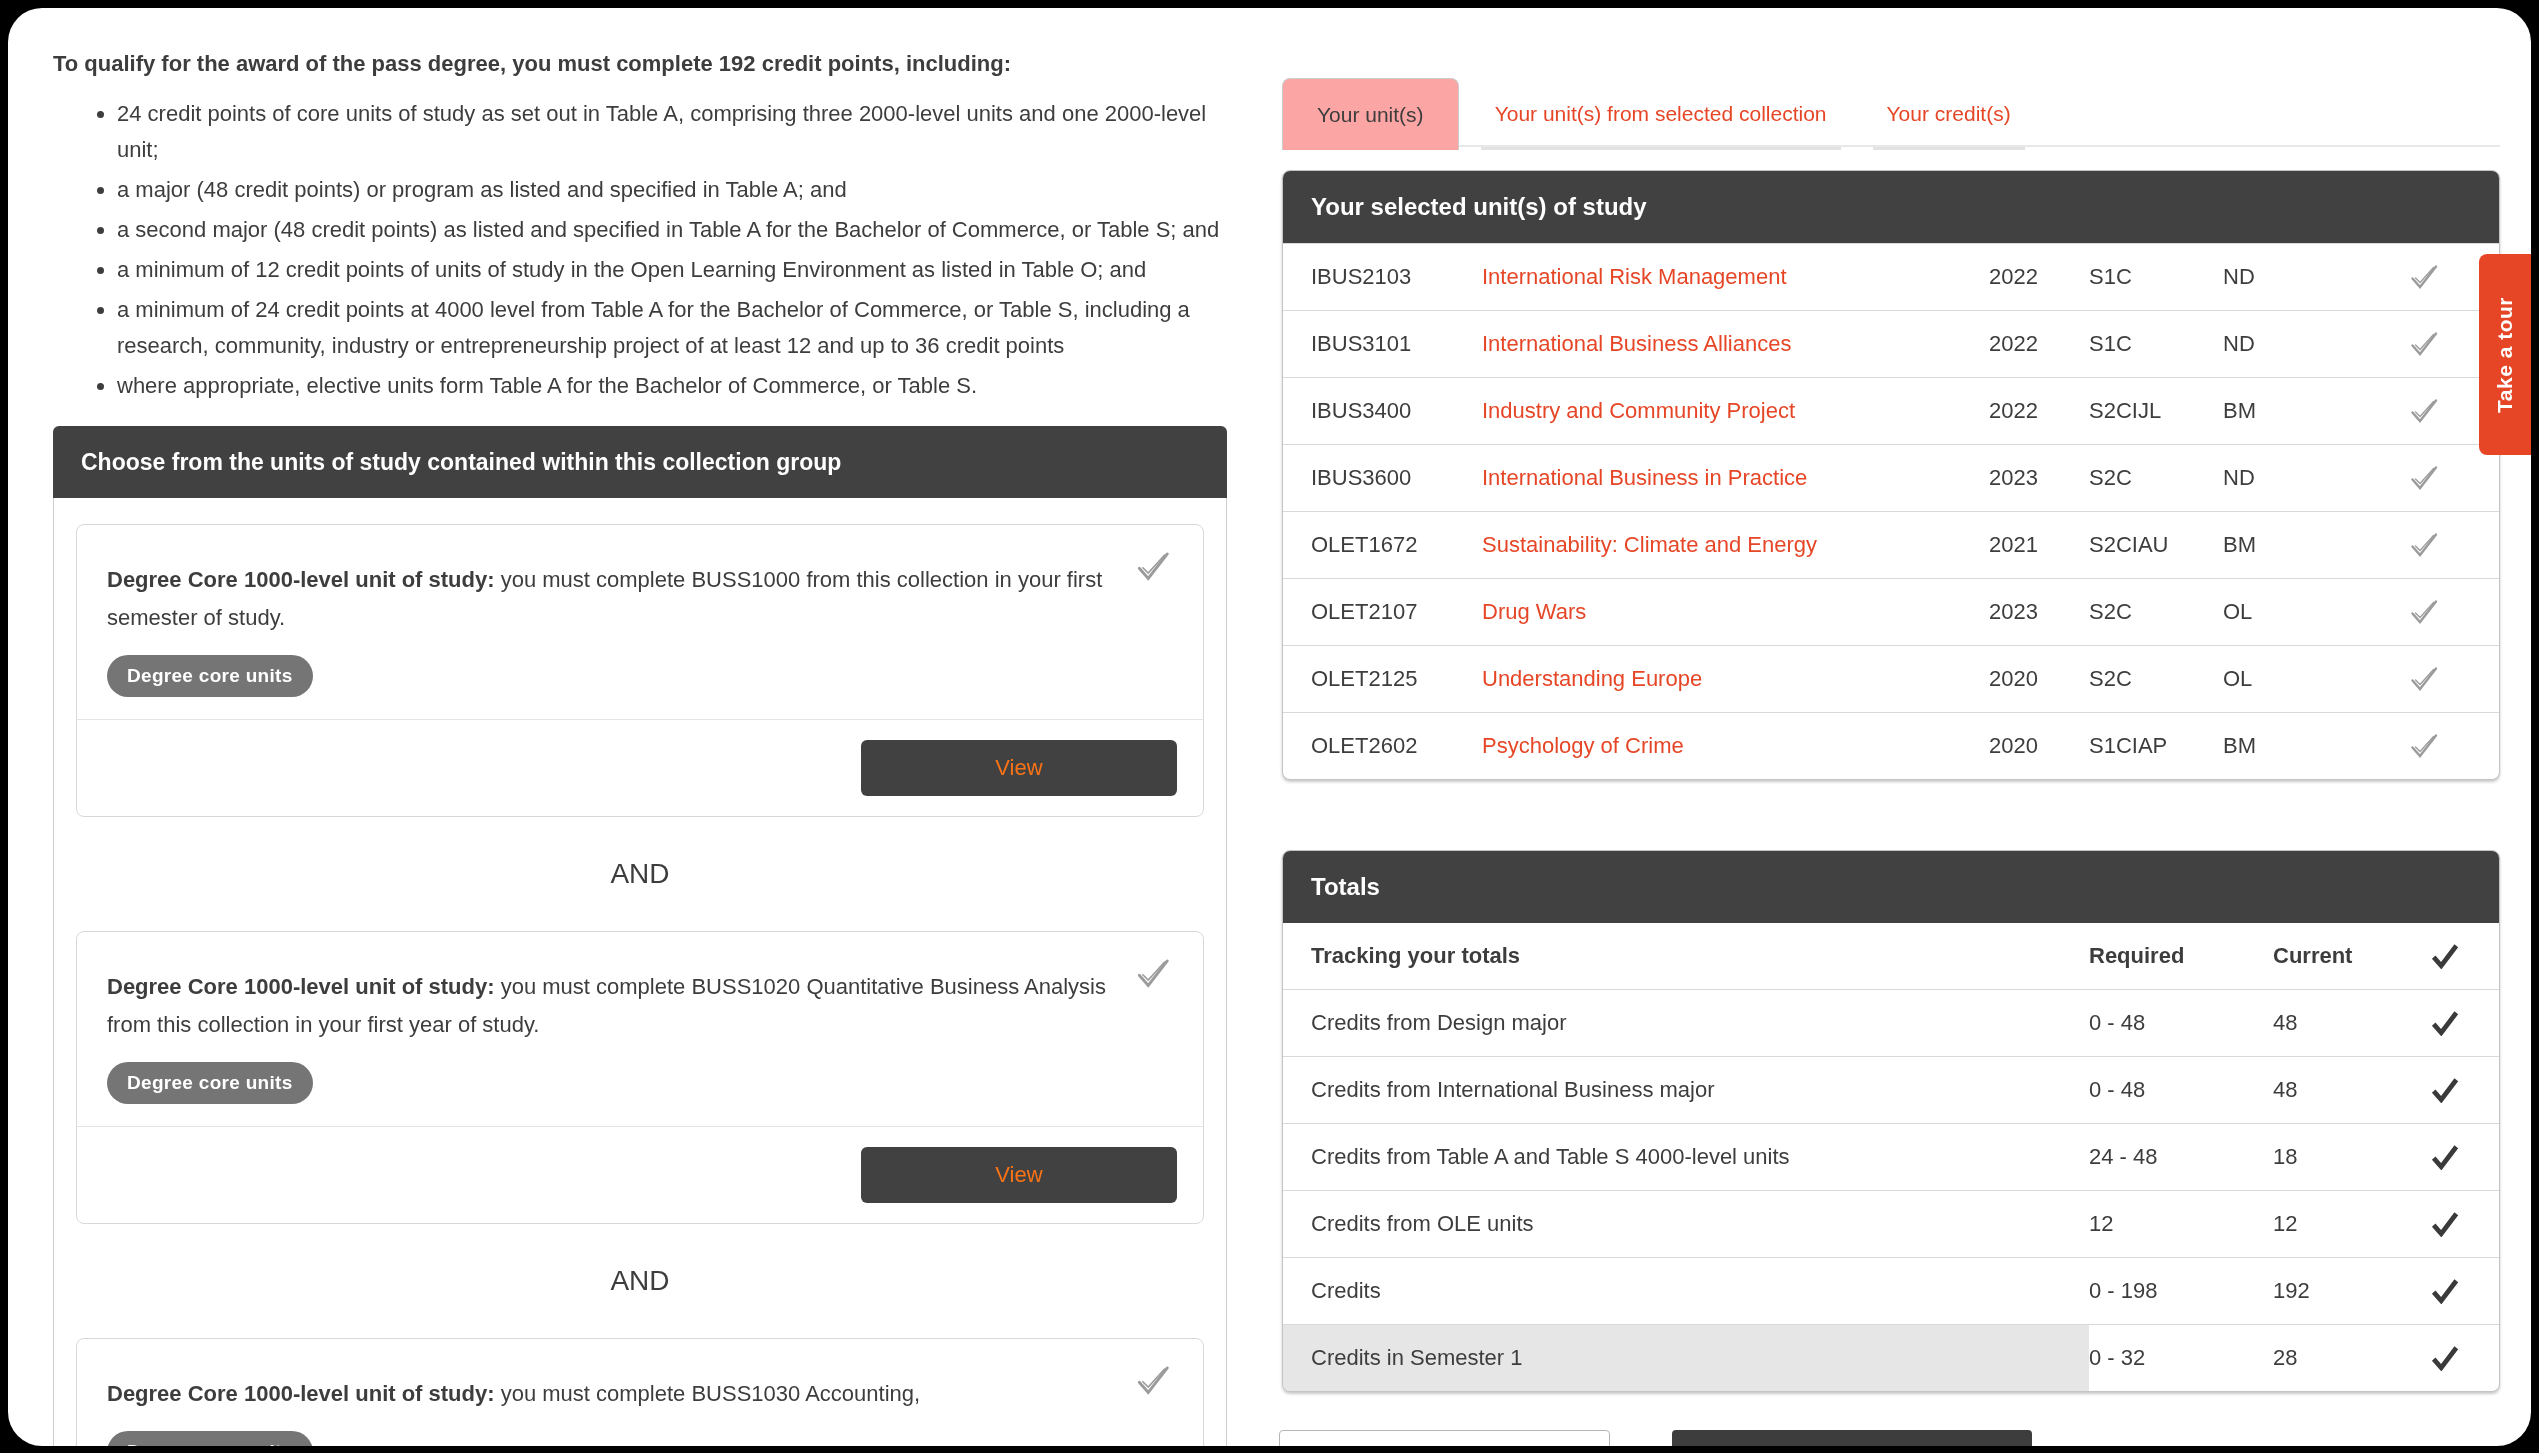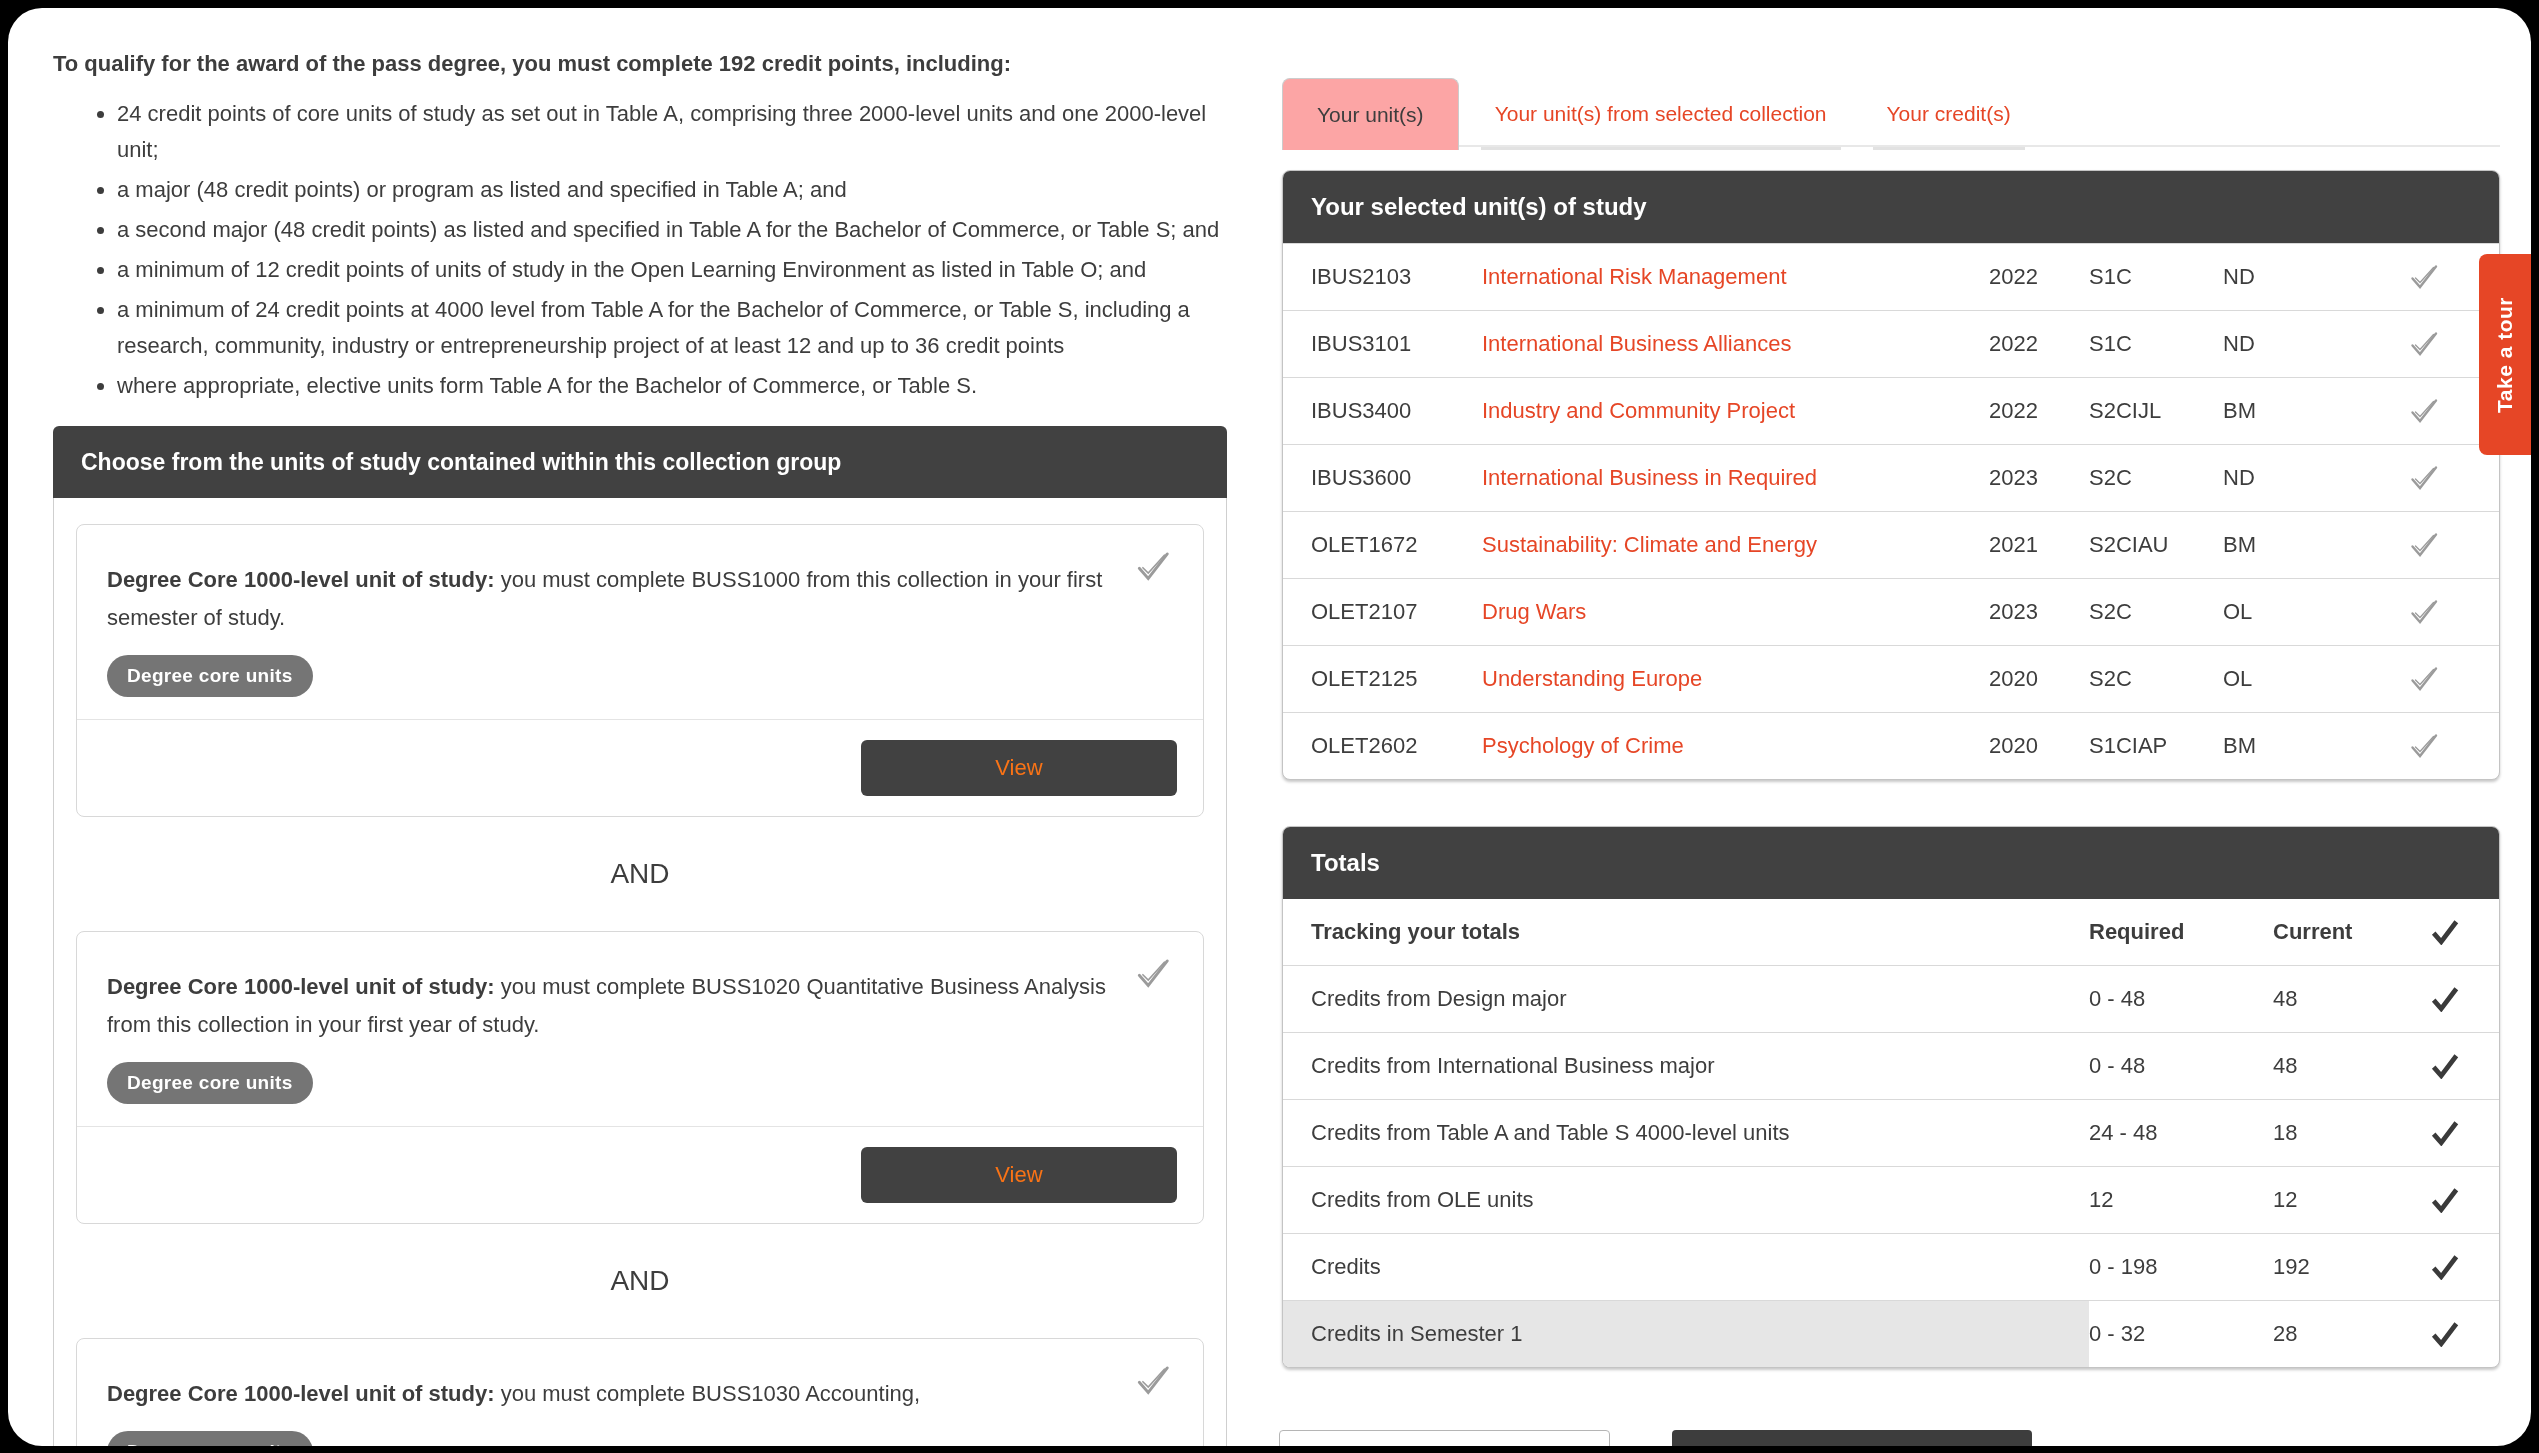--- a/index.html
+++ b/index.html
@@ -52,21 +52,21 @@
   .tab:not(.active)::after{content:"";position:absolute;left:10px;right:10px;bottom:0;height:5px;background:#e2e2e2;}
   .tab.active{
     color:#3d3d3d;background:#fca5a5;border:1px solid #ccc;border-bottom:none;
     border-radius:8px 8px 0 0;z-index:1;padding:0 34px;
   }
 
   .panel-box{
     margin-top:20px;border:1px solid #c4c4c4;border-radius:8px;overflow:hidden;background:#fff;
     box-shadow:0 2px 3px rgba(0,0,0,.22);
   }
-  .panel-box.totals{margin-top:46px;}
+  .panel-box.totals{margin-top:70px;}
   .panel-title{
     height:72px;background:#414141;color:#fff;font-size:24px;font-weight:bold;
     line-height:72px;padding-left:28px;
   }
   .unit-row{
     display:grid;grid-template-columns:171px 507px 100px 134px 149px 104px;
     align-items:center;height:66px;padding:0 24px 0 28px;border-top:1px solid #d9d9d9;
     font-size:22px;
   }
   .unit-name{color:#e64626;cursor:pointer;}
@@ -235,21 +235,21 @@
             <span class="row-check">
               <svg width="30" height="26" viewBox="0 0 30 26">
                 <path d="M3.5 14.5 L11 23 L27 2.5" fill="none" stroke="#9b9b9b" stroke-width="2.4" stroke-linecap="round"></path>
                 <path d="M6.5 14 L11 18.5 L24.5 3.5" fill="none" stroke="#9b9b9b" stroke-width="1.3" stroke-linecap="round"></path>
               </svg>
             </span>
           </div>
 
           <div class="unit-row">
             <span class="unit-code">IBUS3600</span>
-            <span class="unit-name">International Business in Required</span>
+            <span class="unit-name">International Business in Practice</span>
             <span>2023</span>
             <span>S2C</span>
             <span>ND</span>
             <span class="row-check">
               <svg width="30" height="26" viewBox="0 0 30 26">
                 <path d="M3.5 14.5 L11 23 L27 2.5" fill="none" stroke="#9b9b9b" stroke-width="2.4" stroke-linecap="round"></path>
                 <path d="M6.5 14 L11 18.5 L24.5 3.5" fill="none" stroke="#9b9b9b" stroke-width="1.3" stroke-linecap="round"></path>
               </svg>
             </span>
           </div>

